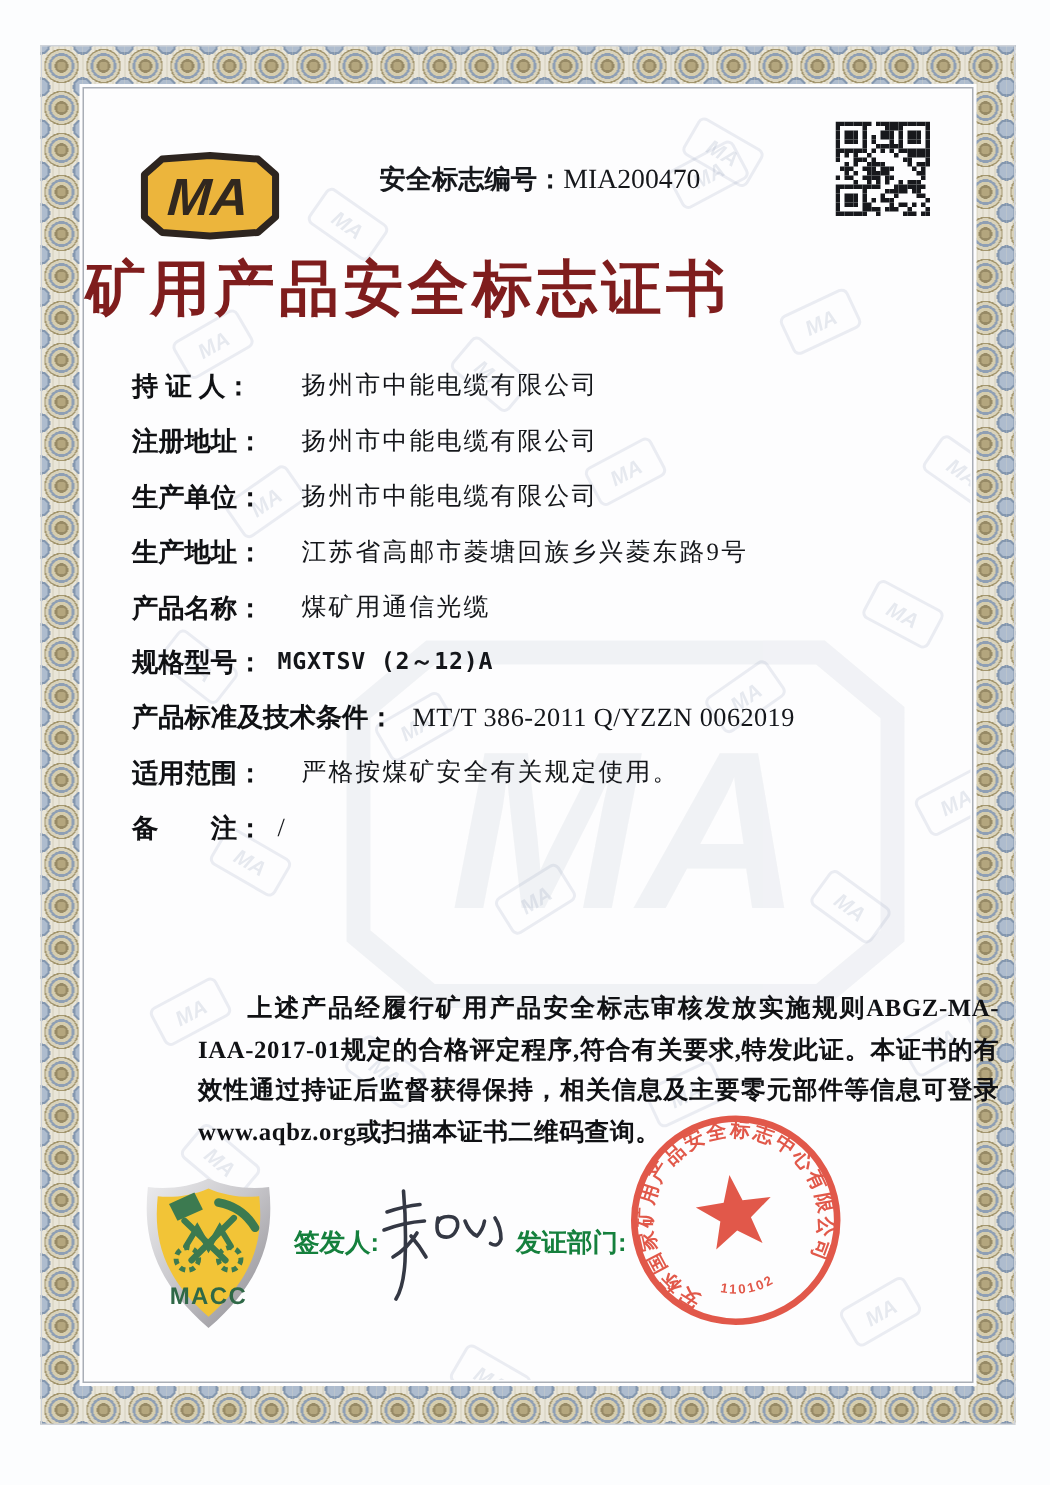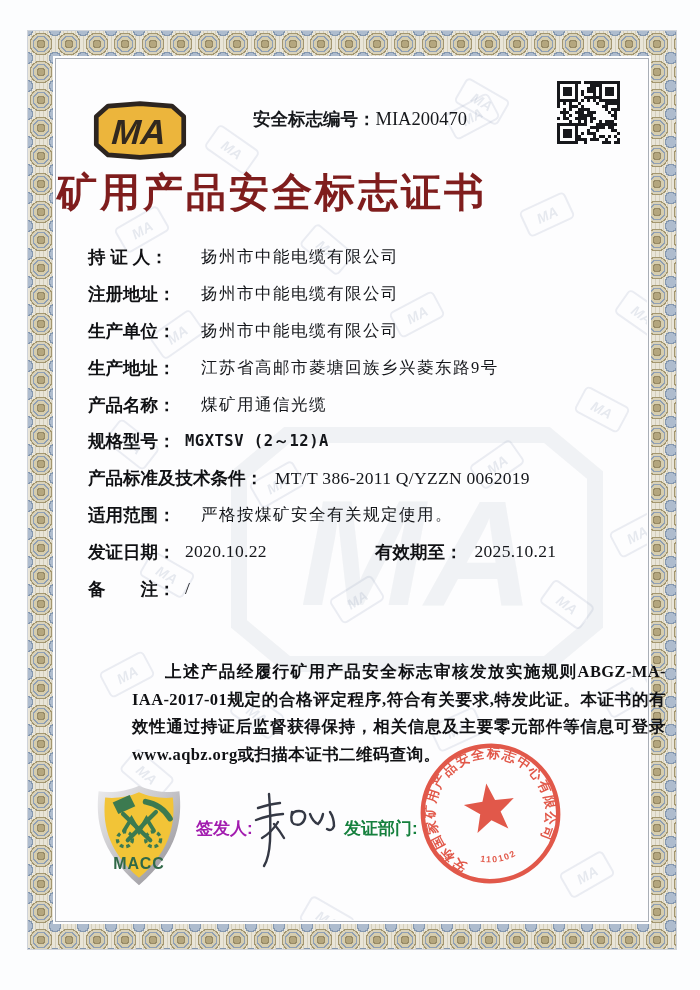--- a/index.html
+++ b/index.html
@@ -49,21 +49,21 @@
   .value.latin{font:17.5px "Liberation Serif",serif;letter-spacing:.3px;}
   .date-val{width:190px;}
 
   
   .statement{position:absolute;left:84px;top:658px;width:534px;
     font:bold 16.5px "Liberation Serif",serif;color:#101114;
     line-height:27.5px;text-align:justify;text-indent:2em;letter-spacing:.4px;margin-left:48px;}
 
   
   .shield{position:absolute;left:92px;top:782px;}
-  .signer-label{position:absolute;left:196px;top:817px;font:bold 17px "Liberation Sans",sans-serif;color:#a21caf;}
+  .signer-label{position:absolute;left:196px;top:817px;font:bold 17px "Liberation Sans",sans-serif;color:#15803d;}
   .signature{position:absolute;left:250px;top:786px;}
   .dept-label{position:absolute;left:344px;top:817px;font:bold 17px "Liberation Sans",sans-serif;color:#15803d;}
   .seal{position:absolute;left:417px;top:740px;transform:rotate(-8deg);mix-blend-mode:multiply;}
 </style>
 </head>
 <body>
 
 <div class="page">
 
   <div class="band"></div>
@@ -382,26 +382,20 @@
     </div>
     <div class="row">
       <span class="label auto">产品标准及技术条件：</span>
       <span class="value latin">MT/T 386-2011 Q/YZZN 0062019</span>
     </div>
     <div class="row">
       <span class="label">适用范围：</span>
       <span class="value kai">严格按煤矿安全有关规定使用。</span>
     </div>
     <div class="row">
-      <span class="label">发证日期：</span>
-      <span class="value latin date-val">2020.10.22</span>
-      <span class="label auto">有效期至：</span>
-      <span class="value latin">2025.10.21</span>
-    </div>
-    <div class="row">
       <span class="label">备　　注：</span>
       <span class="value latin">/</span>
     </div>
   </div>
 
   <div class="statement">上述产品经履行矿用产品安全标志审核发放实施规则ABGZ-MA-IAA-2017-01规定的合格评定程序,符合有关要求,特发此证。本证书的有效性通过持证后监督获得保持，相关信息及主要零元部件等信息可登录www.aqbz.org或扫描本证书二维码查询。</div>
 
   <svg class="shield" width="94" height="107" viewBox="0 0 100 112">
     <defs>
       <linearGradient id="shg" x1="0" y1="0" x2="1" y2="1">

